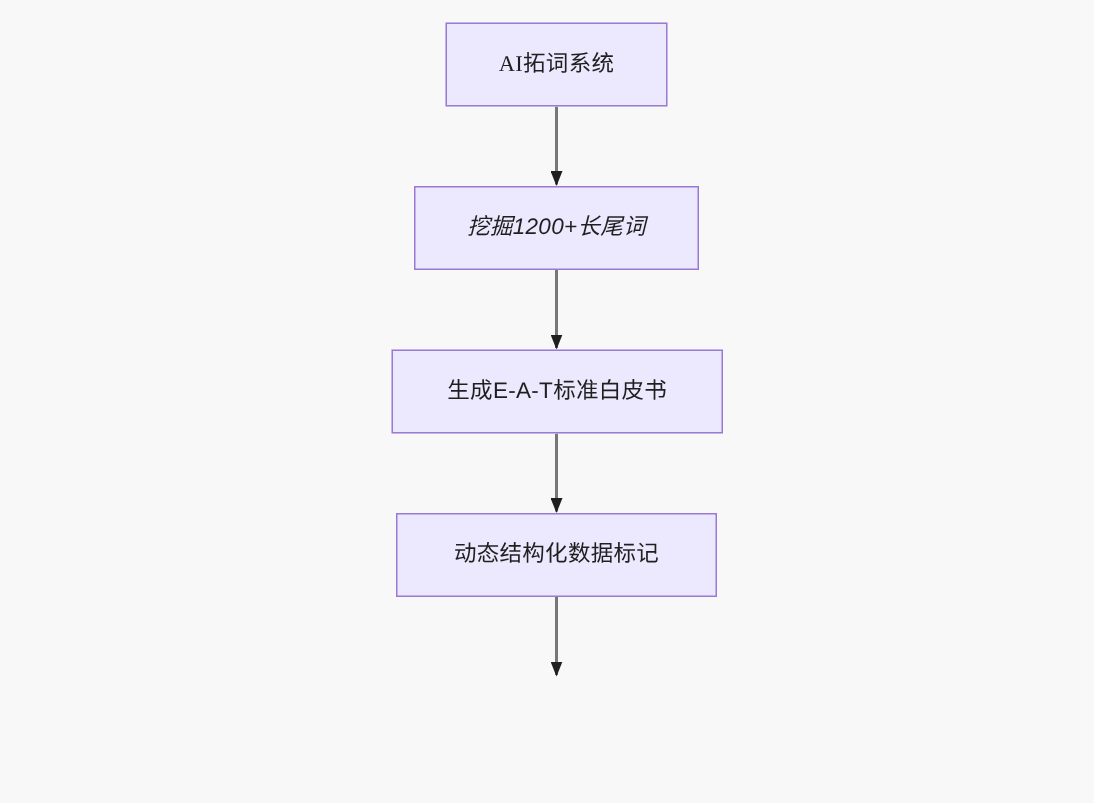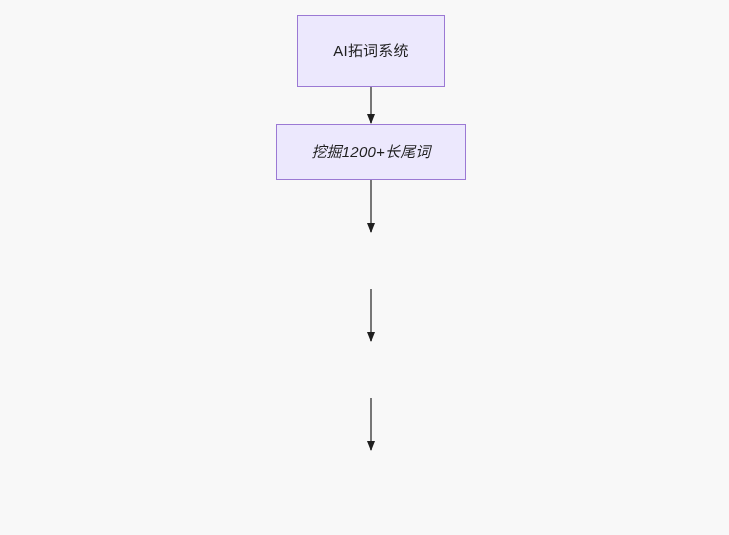--- a/index.html
+++ b/index.html
@@ -35,21 +35,21 @@
     line-height: 1.2;
     letter-spacing: 0.2px;
     white-space: nowrap;
   }
 
   .node-label {
     display: block;
   }
 
   
-  .node-0 { left: 297px; top: 15px;  width: 148px; height: 72px; }
+  .node-0 { left: 297px; top: 15px;  width: 148px; height: 56px; font-family: Liberation Serif, serif; }
   .node-1 { left: 276px; top: 124px; width: 190px; height: 56px; font-style: italic; }
   .node-2 { left: 261px; top: 233px; width: 221px; height: 56px; }
   .node-3 { left: 264px; top: 342px; width: 214px; height: 56px; }
   .node-4 { left: 254px; top: 451px; width: 234px; height: 56px; }
 
   .connector {
     position: absolute;
     left: 0;
     top: 0;
     width: 729px;
@@ -79,16 +79,22 @@
   </svg>
 
   <div class="flow-node node-0">
     <span class="node-label">AI拓词系统</span>
   </div>
 
   <div class="flow-node node-1">
     <span class="node-label">挖掘1200+长尾词</span>
   </div>
 
+  <div class="flow-node node-2">
+    <span class="node-label">生成E-A-T标准白皮书</span>
+  </div>
 
+  <div class="flow-node node-3">
+    <span class="node-label">动态结构化数据标记</span>
+  </div>
 
 
 </div>
 
 </body></html>

